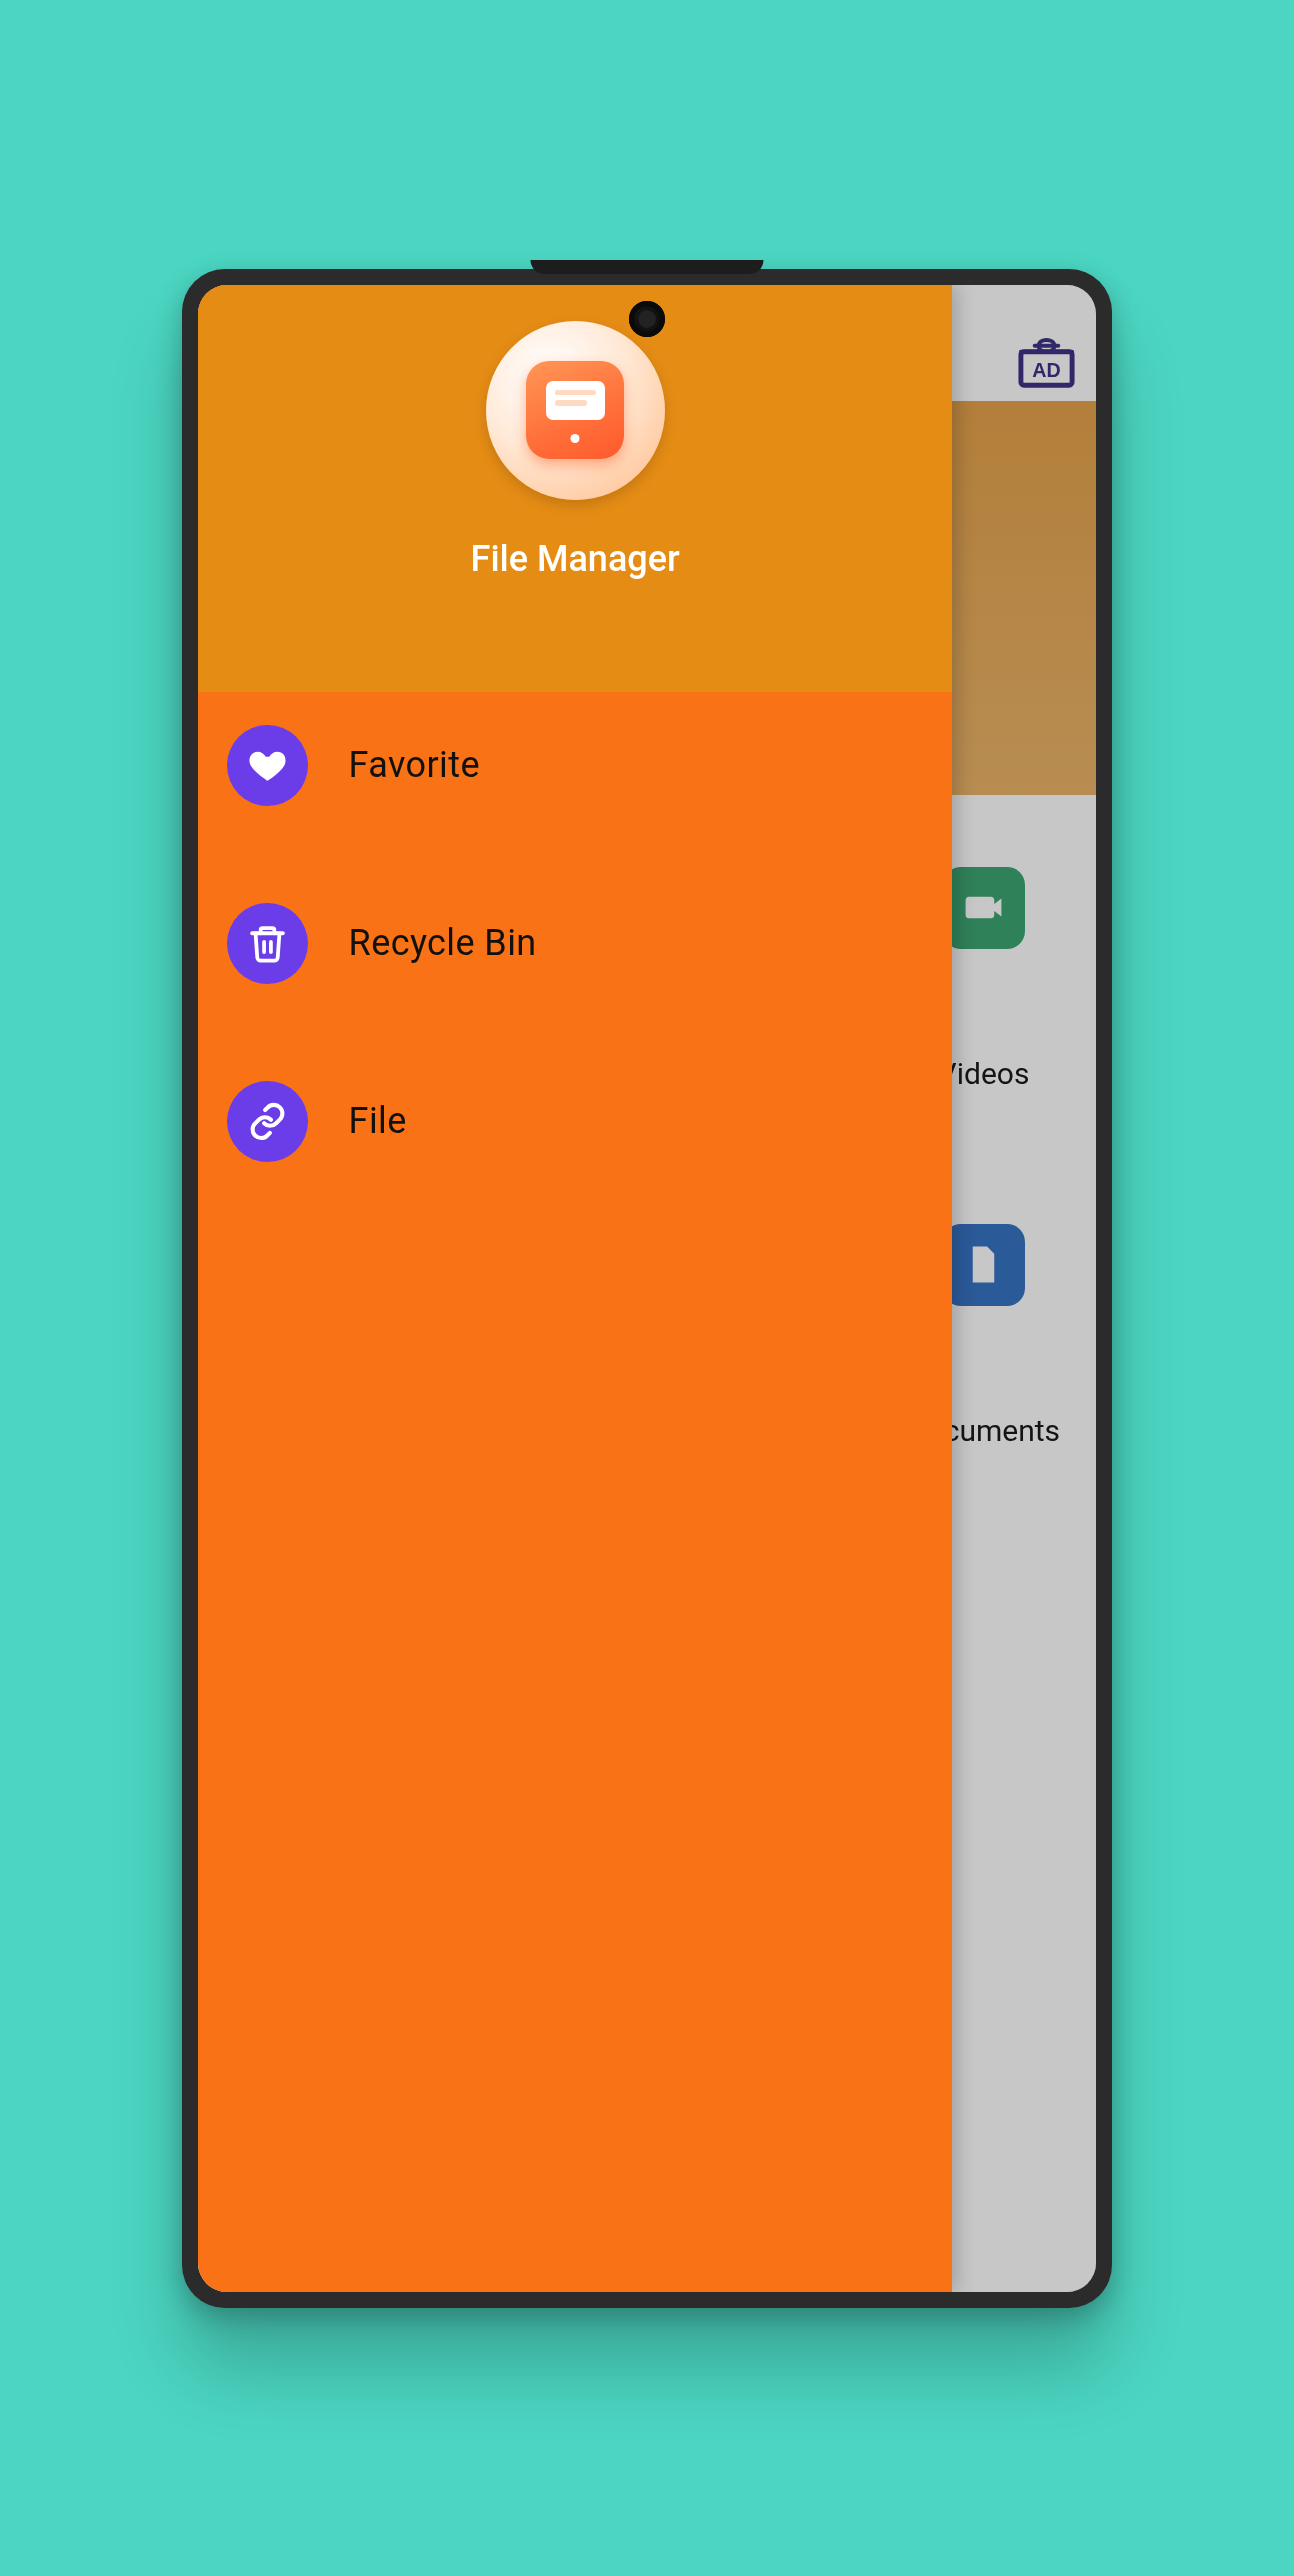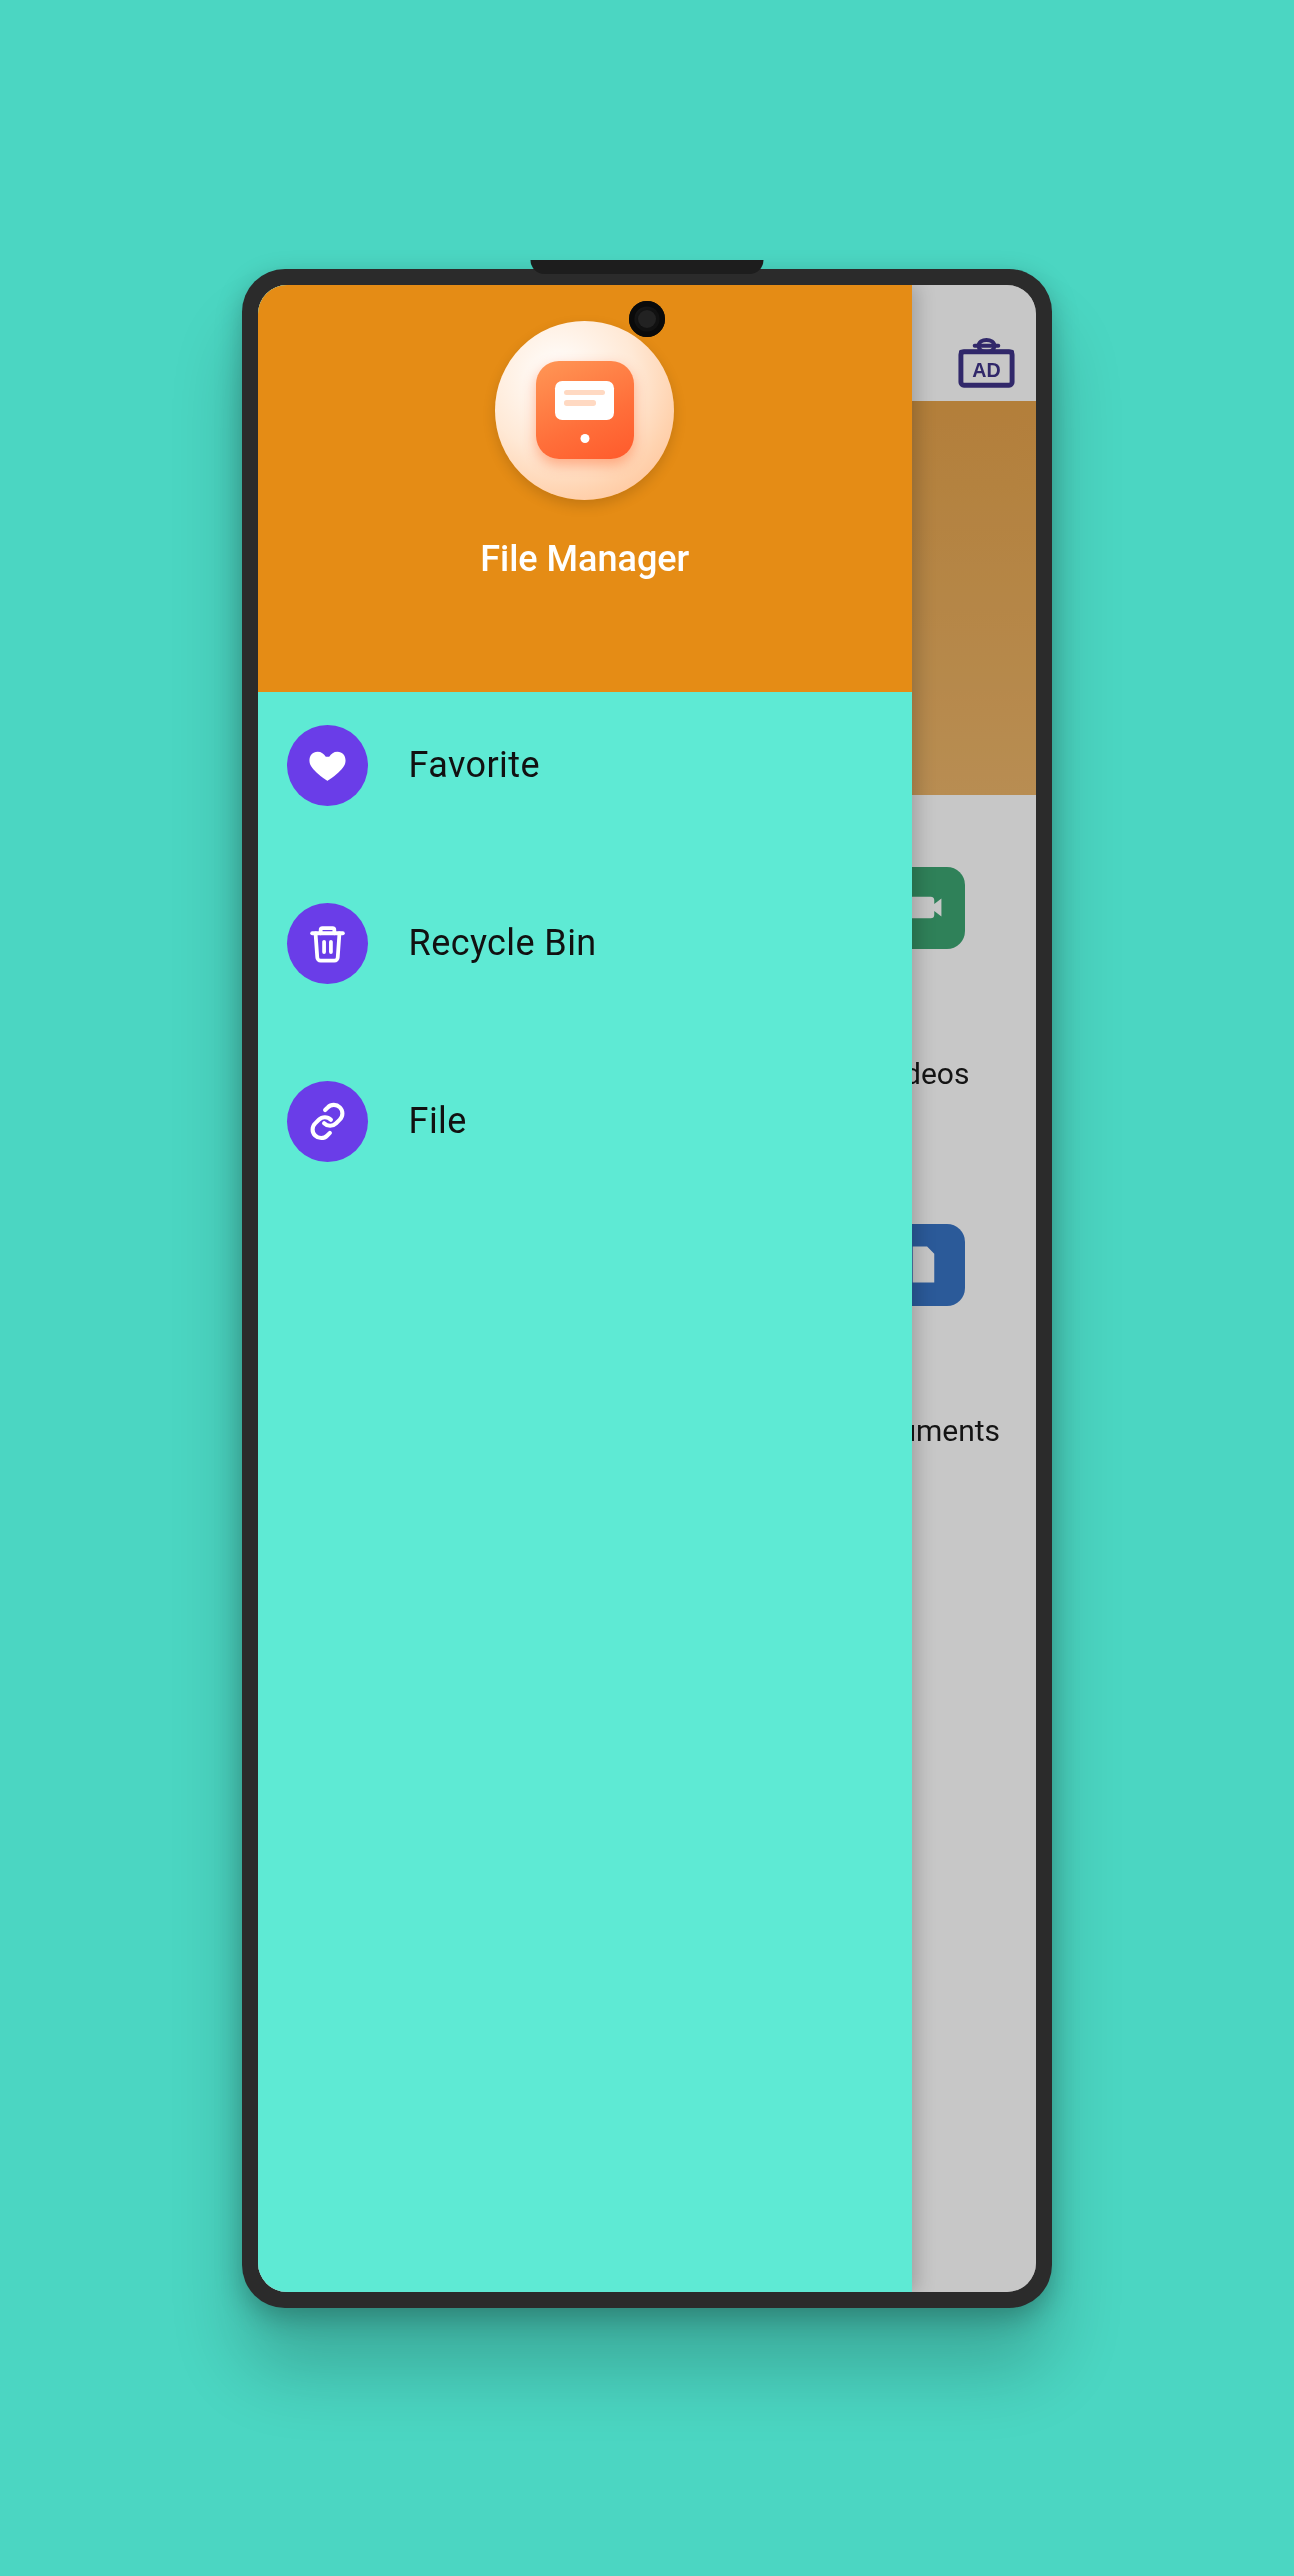--- a/index.html
+++ b/index.html
@@ -8,21 +8,21 @@
     font-family: -apple-system, BlinkMacSystemFont, "Segoe UI", Roboto, Helvetica, Arial, sans-serif;
     background: #4bd6c2;
     display: flex;
     align-items: center;
     justify-content: center;
     width: 1294px;
     height: 2576px;
   }
 
   .phone-frame {
-    width: 810px;
+    width: 930px;
     height: 2039px;
     background: #2b2b2b;
     border-radius: 43px;
     padding: 16px;
     box-shadow:
       0 63px 72px 0 rgba(0,0,0,0.20),
       0 9px 27px rgba(0,0,0,0.25);
     position: relative;
   }
   .phone-frame::before{
@@ -112,21 +112,21 @@
     margin-top: 107px;
     font-size: 30px;
     color:#1a1a1a;
   }
 
   
   .drawer {
     position: absolute;
     top: 0; left: 0; bottom: 0;
     width: 84%;
-    background: #5eead4;
+    background: #f97316;
     box-shadow: 5.4px 0 18px rgba(0,0,0,0.20);
     display: flex;
     flex-direction: column;
     z-index: 20;
   }
   .drawer-header {
     background: #e58c15;
     height: 407px;
     display: flex;
     flex-direction: column;

